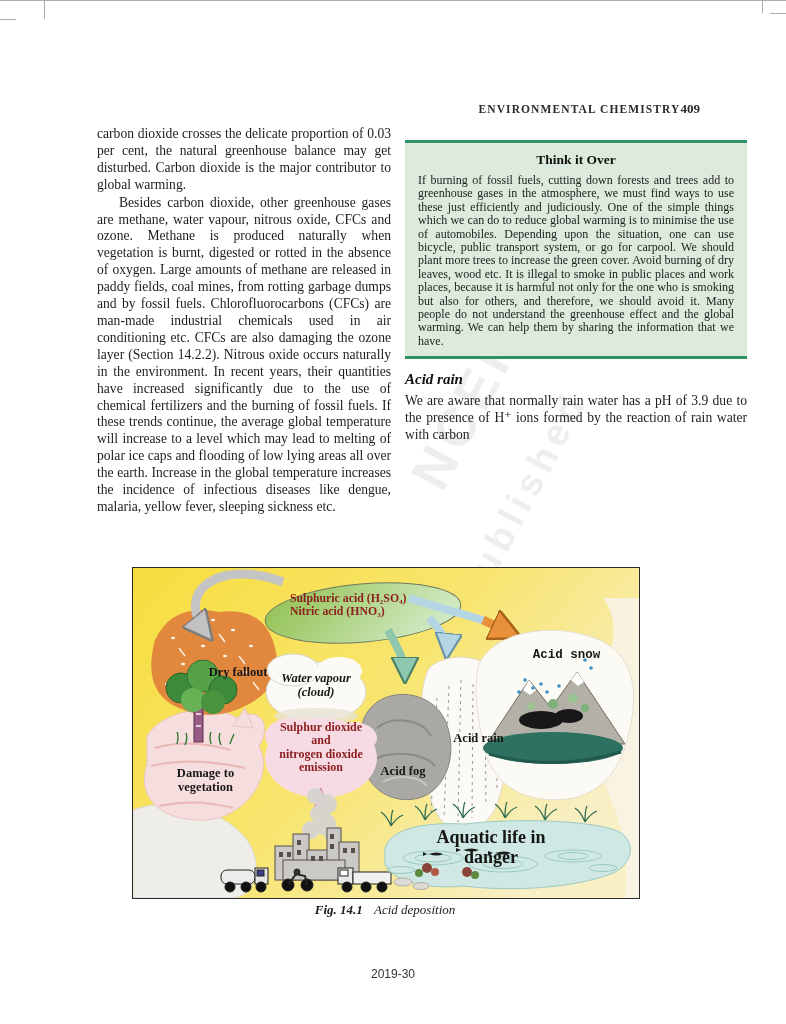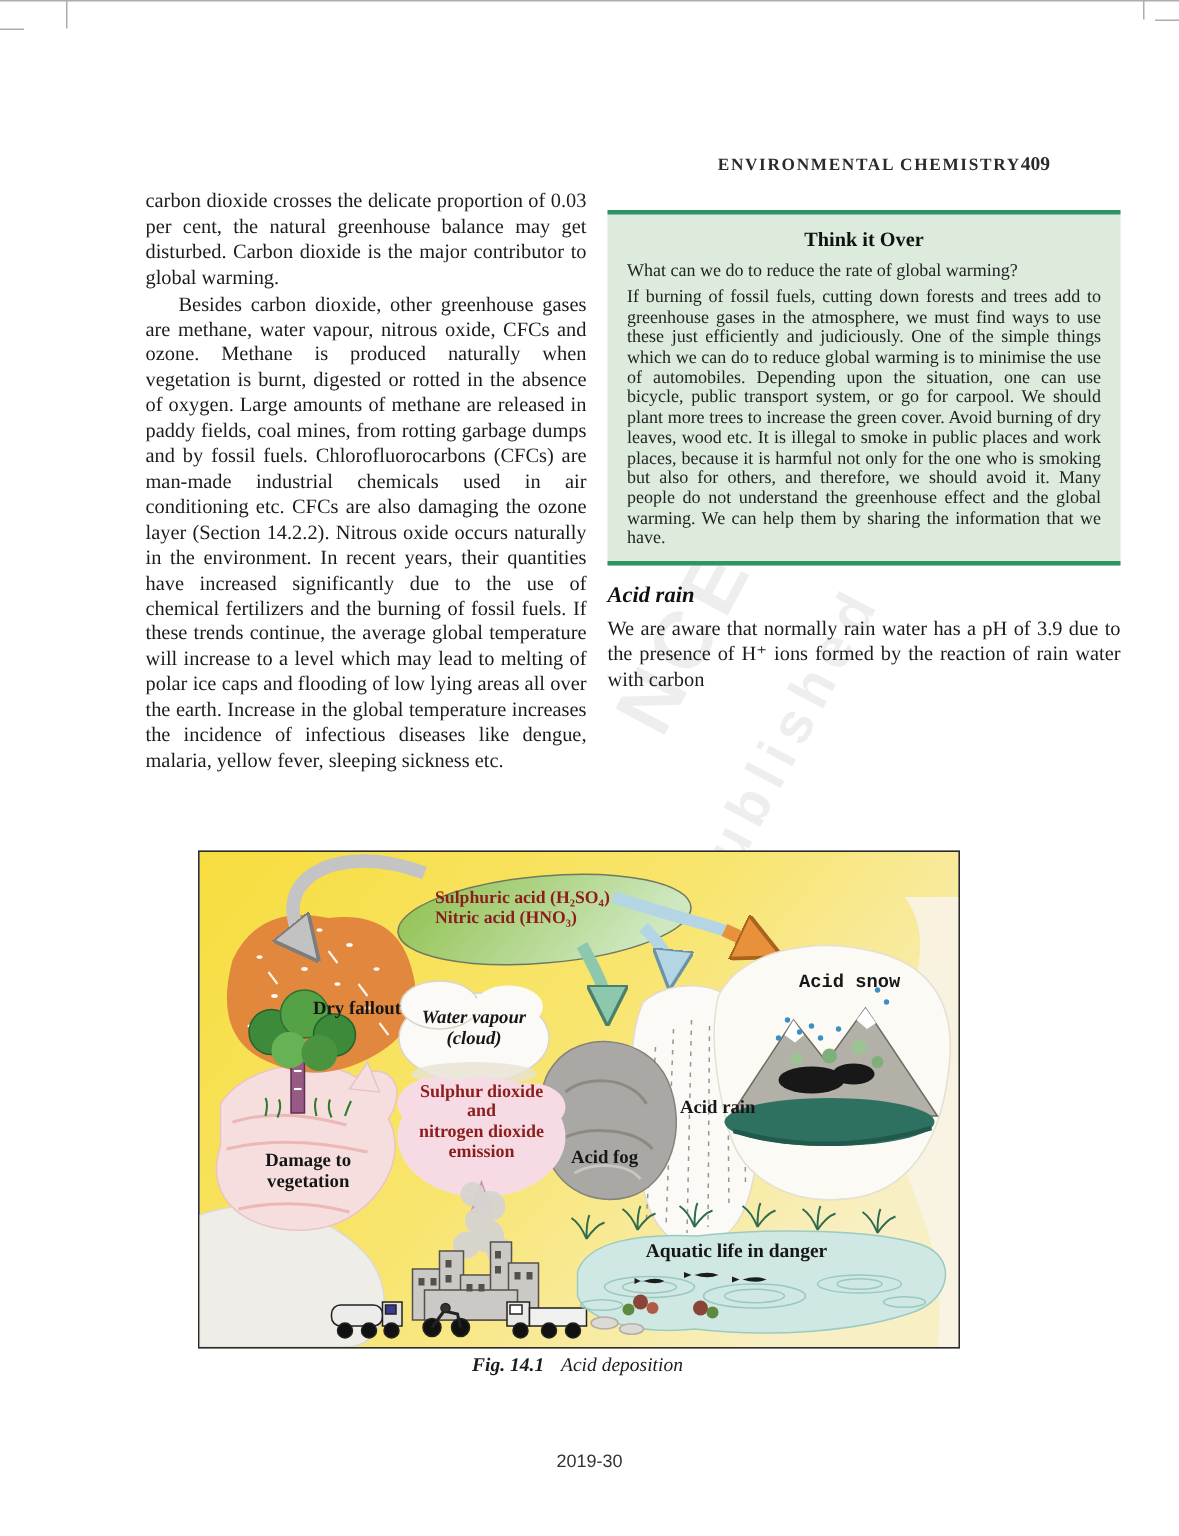--- a/index.html
+++ b/index.html
@@ -39,21 +39,21 @@
   .figure-box svg{position:absolute;left:0;top:0;}
   .fig-label{position:absolute;font-weight:bold;color:#161616;text-align:center;line-height:1.12;}
   .lbl-acids{left:133px;top:24px;width:196px;color:#8c1d1d;font-size:11.8px;text-align:left;padding-left:24px;}
   .lbl-dry-fallout{left:55px;top:97px;width:100px;font-size:12.5px;}
   .lbl-water-vapour{left:133px;top:103px;width:100px;font-size:12.5px;font-style:italic;}
   .lbl-emission{left:136px;top:153px;width:104px;color:#8c1d1d;font-size:12px;}
   .lbl-acid-fog{left:225px;top:196px;width:90px;font-size:12.5px;}
   .lbl-acid-rain{left:298px;top:163px;width:95px;font-size:12.5px;}
   .lbl-acid-snow{left:386px;top:80px;width:95px;font-size:12.5px;font-family:Liberation Mono, monospace;}
   .lbl-damage{left:25px;top:198px;width:95px;font-size:12.5px;}
-  .lbl-aquatic{left:283px;top:259px;width:150px;font-size:13px;}
+  .lbl-aquatic{left:283px;top:259px;width:150px;font-size:18px;}
   
   .fig-caption{position:absolute;left:132px;top:902px;width:506px;text-align:center;font-size:13px;}
   .fig-caption .cap-label{font-weight:bold;font-style:italic;}
   .fig-caption .cap-text{font-style:italic;margin-left:8px;}
   
   .footer{position:absolute;left:0;top:967px;width:100%;text-align:center;
           font-family:"Liberation Sans",sans-serif;font-size:12px;color:#333;}
 </style>
 </head>
 <body>
@@ -73,21 +73,20 @@
 </div>
 
 <div class="col-left">
   <p>carbon dioxide crosses the delicate proportion of 0.03 per cent, the natural greenhouse balance may get disturbed. Carbon dioxide is the major contributor to global warming.</p>
   <p class="indent">Besides carbon dioxide, other greenhouse gases are methane, water vapour, nitrous oxide, CFCs and ozone. Methane is produced naturally when vegetation is burnt, digested or rotted in the absence of oxygen. Large amounts of methane are released in paddy fields, coal mines, from rotting garbage dumps and by fossil fuels. Chlorofluorocarbons (CFCs) are man-made industrial chemicals used in air conditioning etc. CFCs are also damaging the ozone layer (Section 14.2.2). Nitrous oxide occurs naturally in the environment. In recent years, their quantities have increased significantly due to the use of chemical fertilizers and the burning of fossil fuels. If these trends continue, the average global temperature will increase to a level which may lead to melting of polar ice caps and flooding of low lying areas all over the earth. Increase in the global temperature increases the incidence of infectious diseases like dengue, malaria, yellow fever, sleeping sickness etc.</p>
 </div>
 
 <div class="col-right">
   <div class="think-box">
     <div class="box-title">Think it Over</div>
-    <p>What can we do to reduce the rate of global warming?</p>
     <p>If burning of fossil fuels, cutting down forests and trees add to greenhouse gases in the atmosphere, we must find ways to use these just efficiently and judiciously. One of the simple things which we can do to reduce global warming is to minimise the use of automobiles. Depending upon the situation, one can use bicycle, public transport system, or go for carpool. We should plant more trees to increase the green cover. Avoid burning of dry leaves, wood etc.  It is illegal to smoke in public places and work places, because it is harmful not only for the one who is smoking but also for others, and therefore, we should avoid it. Many people do not understand the greenhouse effect and the global warming. We can help them by sharing the information that we have.</p>
   </div>
   <div class="section-heading">Acid rain</div>
   <p class="section-para">We are aware that normally rain water has a pH of 3.9 due to the presence of H⁺ ions formed by the reaction of rain water with carbon</p>
 </div>
 
 <div class="figure-box">
   <svg width="506" height="330" viewBox="0 0 506 330">
     <defs>
       <linearGradient id="bgGrad" x1="0" y1="0" x2="1" y2="0.55">

